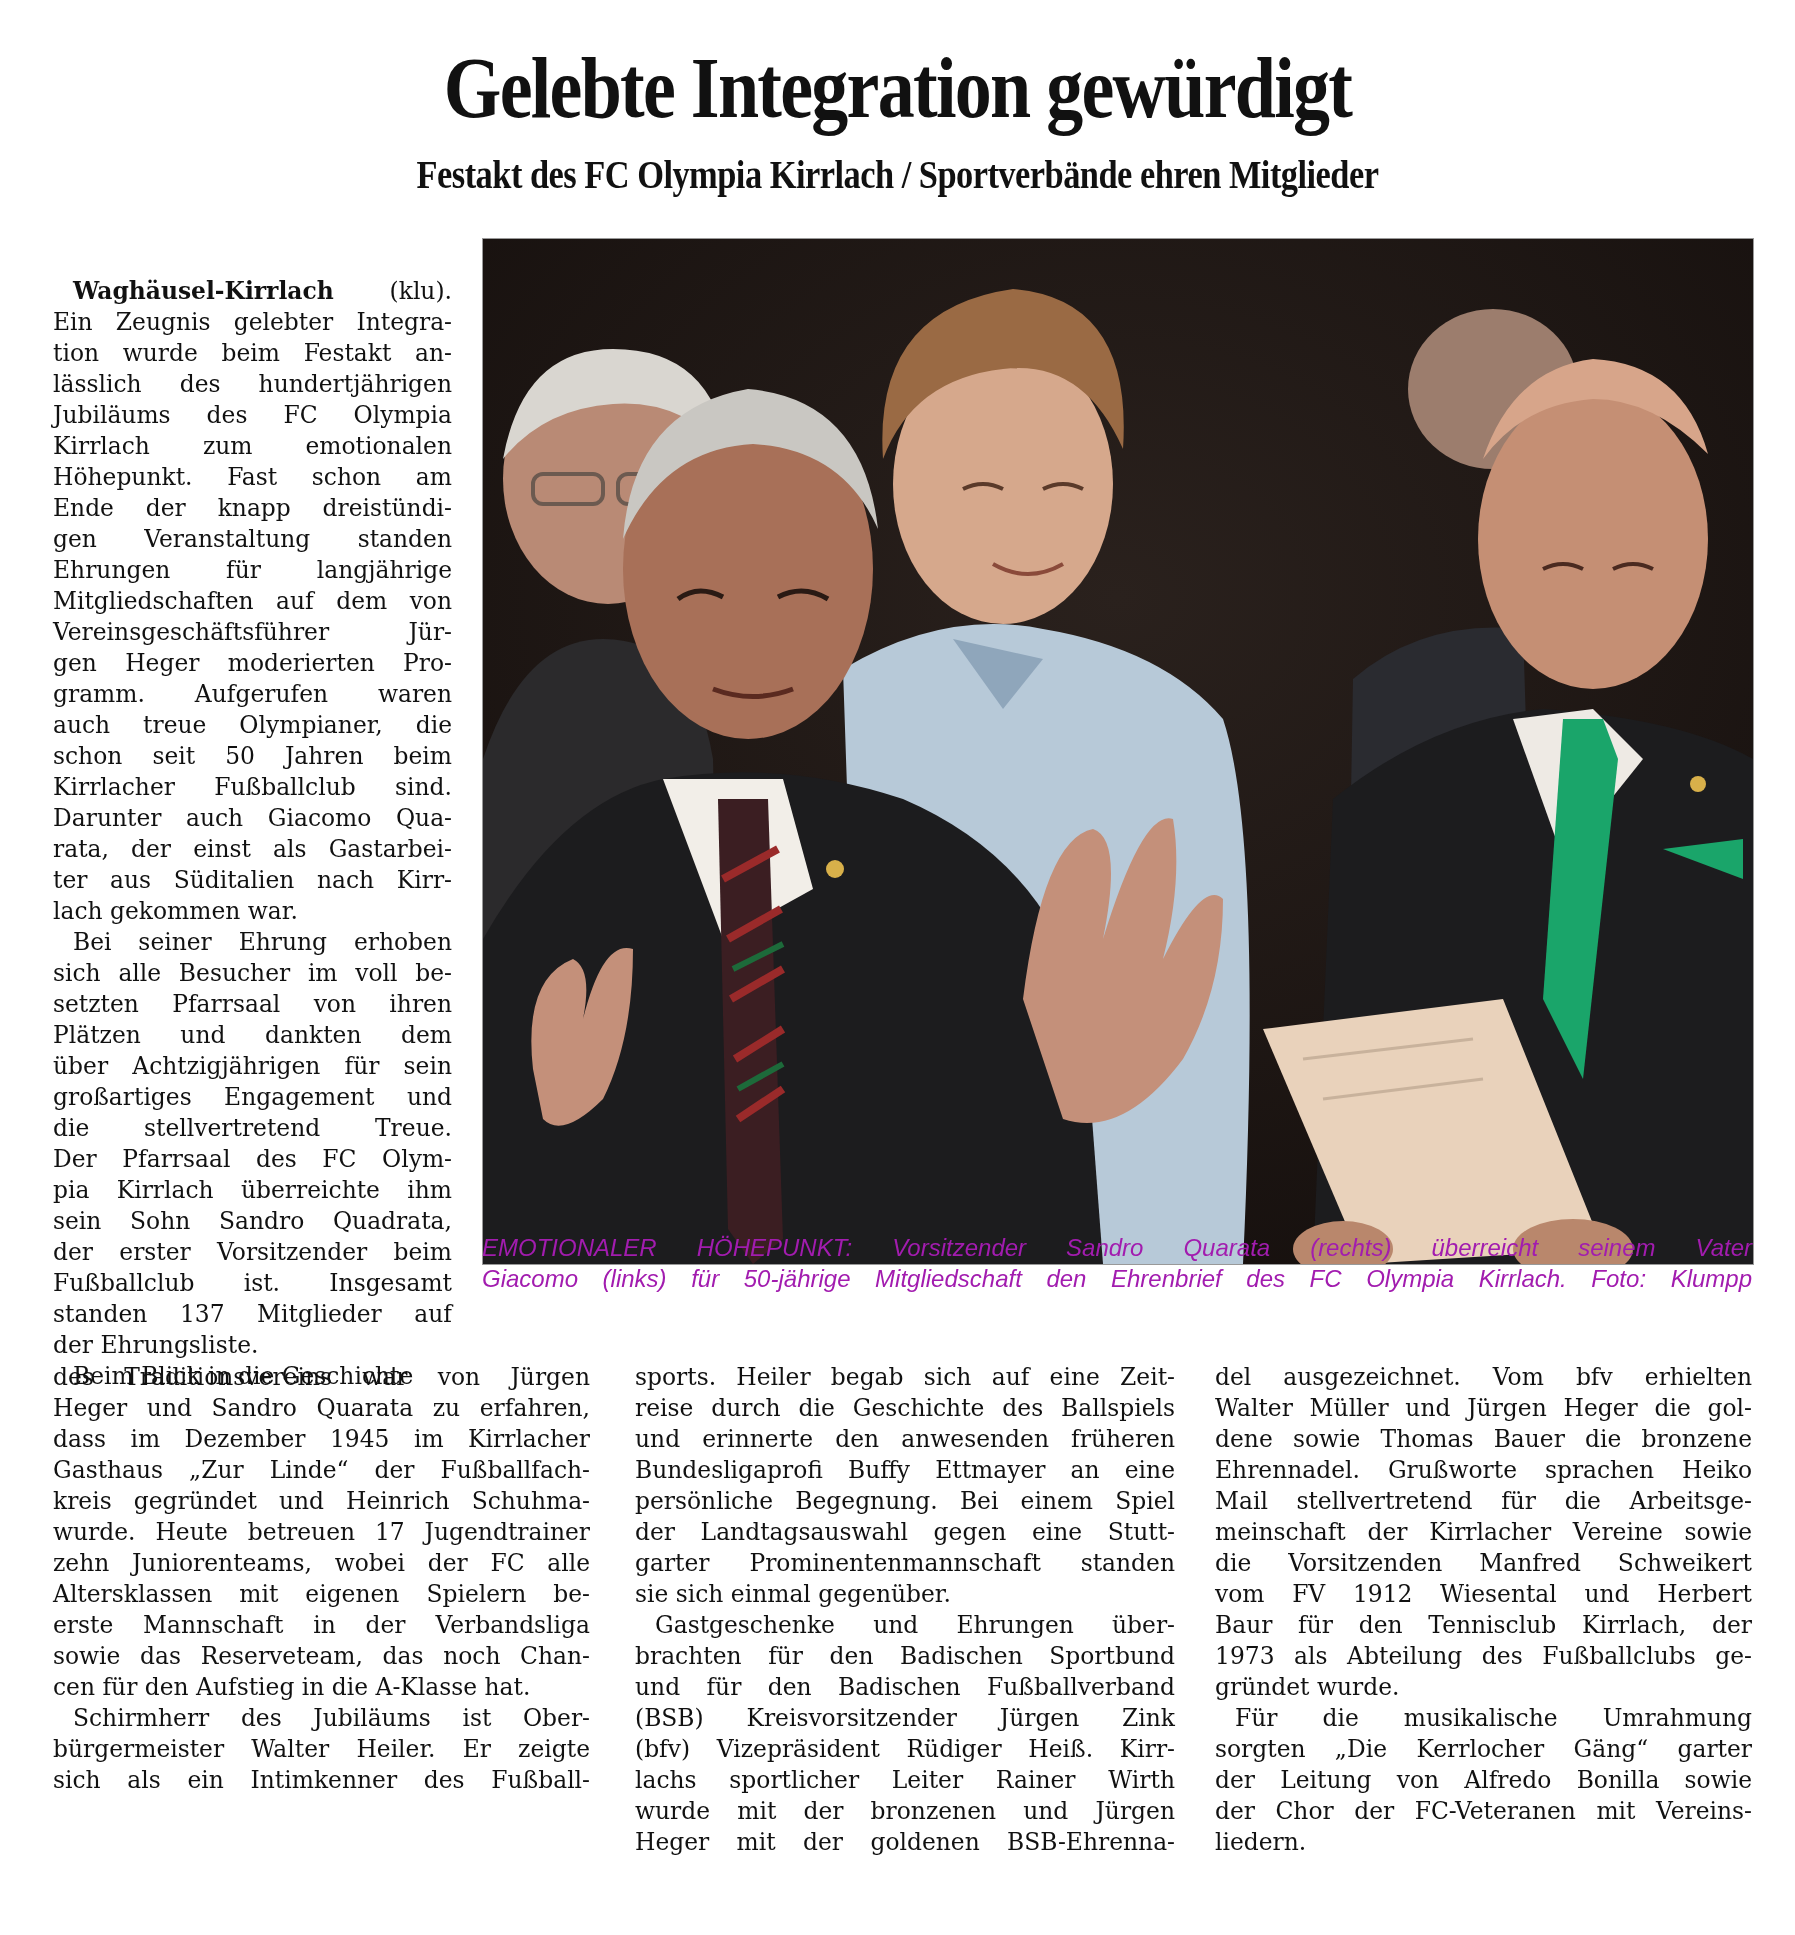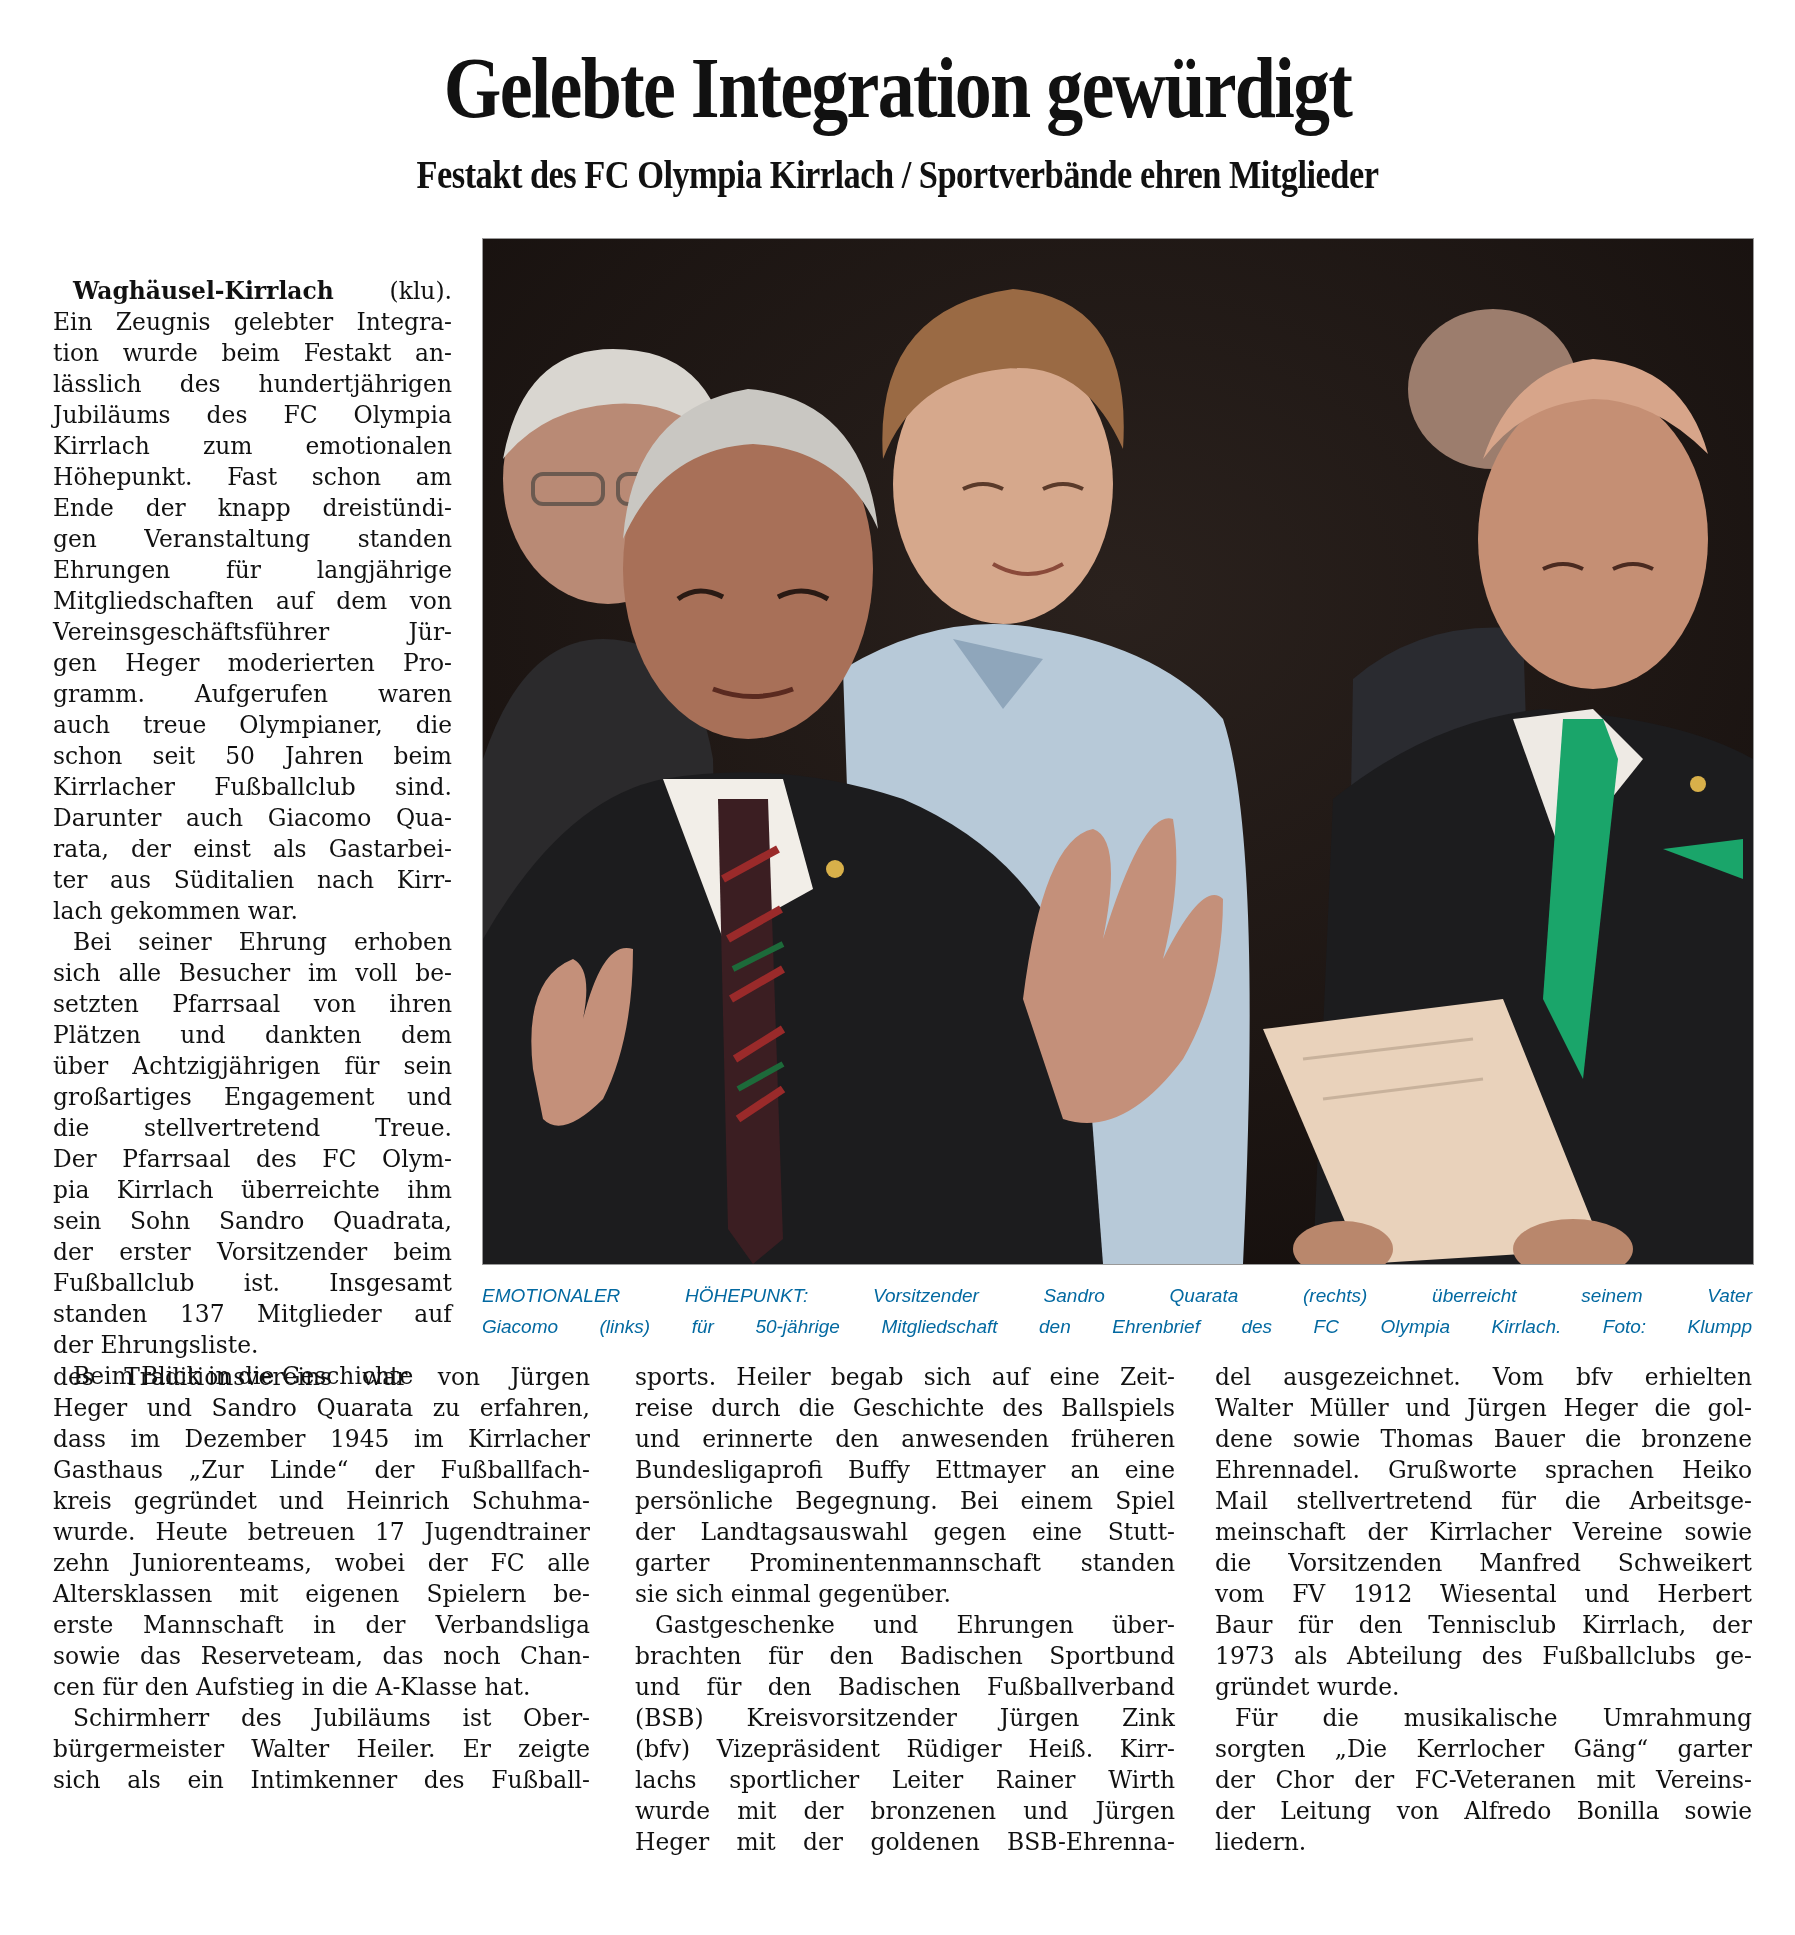--- a/index.html
+++ b/index.html
@@ -25,23 +25,23 @@
   .col-b1 { position: absolute; left: 53px; top: 1362px; width: 537px; }
   .col-b2 { position: absolute; left: 635px; top: 1362px; width: 540px; }
   .col-b3 { position: absolute; left: 1215px; top: 1362px; width: 537px; }
   .dateline { font-weight: bold; }
   .photo {
     position: absolute; left: 482px; top: 238px; width: 1270px; height: 1025px;
     background: #1e1714; border: 1px solid #999; overflow: hidden;
   }
   .photo svg { position: absolute; left: 0; top: 0; width: 1270px; height: 1025px; }
   .caption {
-    position: absolute; left: 482px; top: 1280px; width: 1270px;
+    position: absolute; left: 482px; top: 1232px; width: 1270px;
     font-family: "Liberation Sans", "DejaVu Sans", sans-serif; font-style: italic;
-    font-size: 19px; line-height: 31px; color: #0369a1;
+    font-size: 24px; line-height: 31px; color: #a21caf;
   }
   .caption .line { height: 31px; }
 </style>
 </head>
 <body>
 
 <div>
   <h1 class="headline" style="margin:0">Gelebte Integration gewürdigt</h1>
   <h2 class="subhead" style="margin:0">Festakt des FC Olympia Kirrlach / Sportverbände ehren Mitglieder</h2>
 
@@ -212,17 +212,17 @@
       <span class="line">Ehrennadel. Grußworte sprachen Heiko</span>
       <span class="line">Mail stellvertretend für die Arbeitsge-</span>
       <span class="line">meinschaft der Kirrlacher Vereine sowie</span>
       <span class="line">die Vorsitzenden Manfred Schweikert</span>
       <span class="line">vom FV 1912 Wiesental und Herbert</span>
       <span class="line">Baur für den Tennisclub Kirrlach, der</span>
       <span class="line">1973 als Abteilung des Fußballclubs ge-</span>
       <span class="line last">gründet wurde.</span>
       <span class="line indent">Für die musikalische Umrahmung</span>
       <span class="line">sorgten „Die Kerrlocher Gäng“ garter</span>
+      <span class="line">der Leitung von Alfredo Bonilla sowie</span>
       <span class="line">der Chor der FC-Veteranen mit Vereins-</span>
-      <span class="line">der Leitung von Alfredo Bonilla sowie</span>
       <span class="line last">liedern.</span>
     </div>
 </div>
 
 </body></html>

